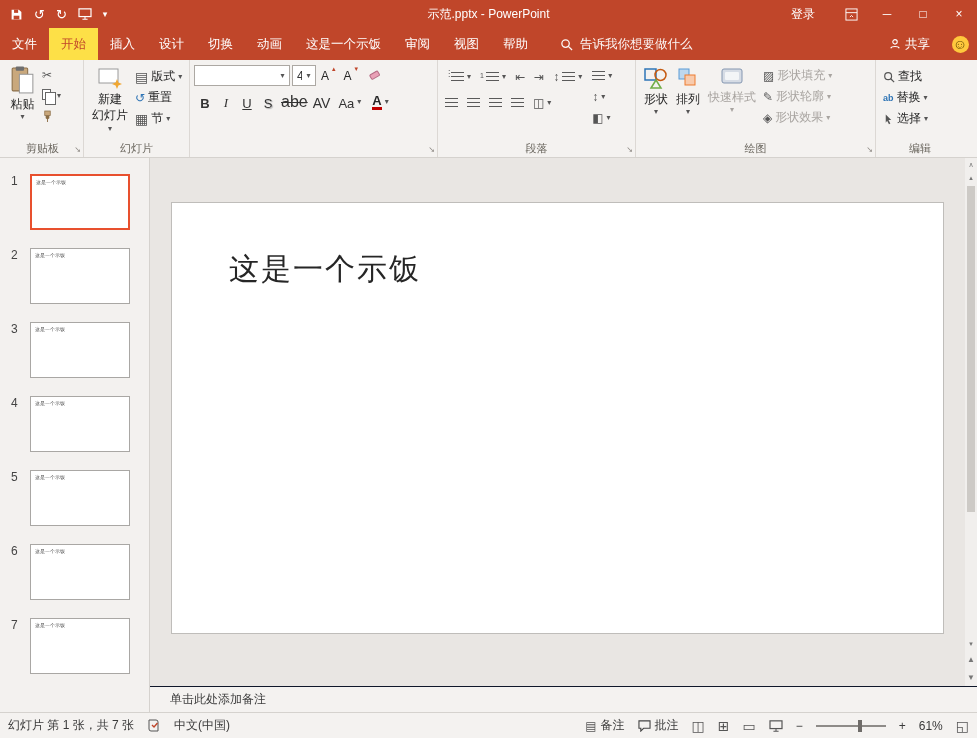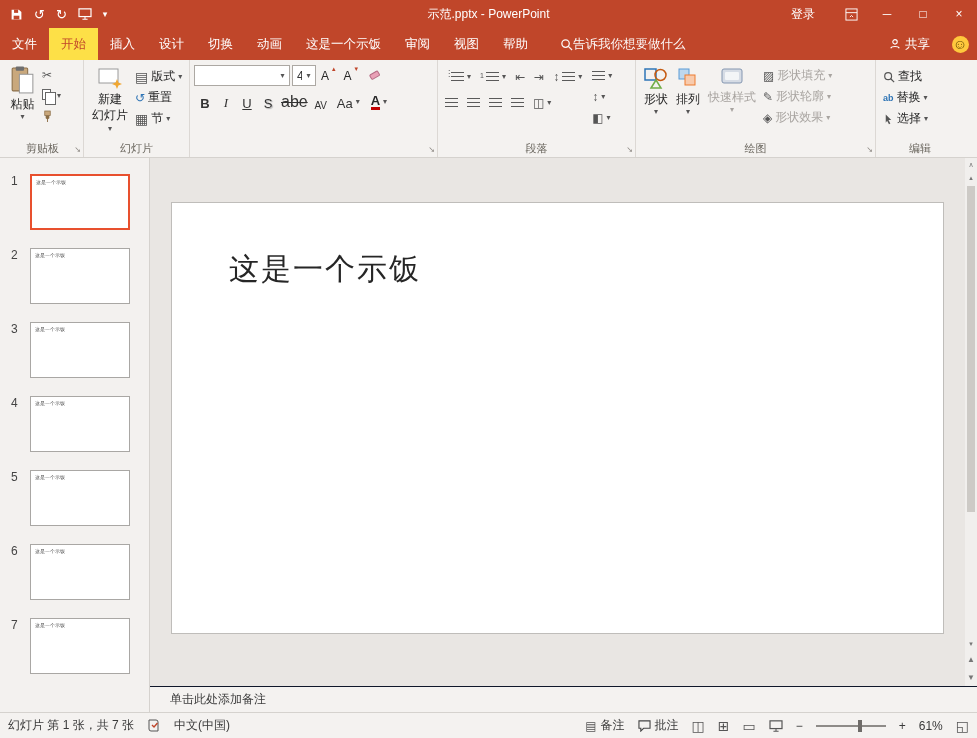--- a/index.html
+++ b/index.html
@@ -10,21 +10,21 @@
 .qbtn{display:flex;align-items:center;justify-content:center;color:#fff;font-size:13px;line-height:1}
 .qbtn.sm{font-size:9px}
 .win-title{position:absolute;left:50%;transform:translateX(-50%);white-space:nowrap}
 .tb-right{margin-left:auto;display:flex;align-items:center;height:100%}
 .signin{padding:0 18px;white-space:nowrap}
 .winbtn{width:36px;height:100%;display:flex;align-items:center;justify-content:center;font-size:12px}
 
 .tabrow{height:32px;background:#C0462A;display:flex;align-items:stretch;color:#fff;font-size:12.5px}
 .tab{padding:0 12px;display:flex;align-items:center;white-space:nowrap}
 .tab.active{background:#fde047;color:#C0462A}
-.tellme{display:flex;align-items:center;margin-left:20px;opacity:.96;white-space:nowrap}
+.tellme{display:flex;align-items:center;gap:7px;margin-left:20px;opacity:.96;white-space:nowrap}
 .share{margin-left:auto;display:flex;align-items:center;gap:4px;padding:0 13px;white-space:nowrap}
 .feedback{width:34px;display:flex;align-items:center;justify-content:center}
 .smiley{width:17px;height:17px;border-radius:50%;background:#FFC83D;color:#5f4700;display:flex;align-items:center;justify-content:center;font-size:14px;line-height:1}
 
 .ribbon{height:98px;background:#F4F2F0;border-bottom:1px solid #D5D2CE;display:flex;padding-left:2px}
 .group{position:relative;border-right:1px solid #DCD8D4;padding:4px 4px 16px;display:flex;align-items:flex-start;flex:0 0 auto}
 .glabel{position:absolute;bottom:1px;left:0;right:0;text-align:center;font-size:11px;color:#6b675f;white-space:nowrap}
 .launcher{position:absolute;right:2px;bottom:3px;font-size:8px;color:#8a8680;line-height:1}
 .bigbtn{display:flex;flex-direction:column;align-items:center;gap:2px;padding:2px 4px;font-size:12px;color:#262626;text-align:center;line-height:1.2;white-space:nowrap}
 .minicol{display:flex;flex-direction:column}
@@ -38,21 +38,21 @@
 .carr{width:13px;display:flex;align-items:center;justify-content:center;font-size:8px;color:#555}
 .fontcol{display:flex;flex-direction:column;gap:5px;padding-top:1px}
 .frow{display:flex;align-items:center;gap:2px}
 .frow.r2{gap:5px;padding-left:3px}
 .fmt{min-width:16px;height:19px;display:flex;align-items:flex-end;justify-content:center;font-size:13px;color:#333}
 .fmt.b{font-weight:bold}
 .fmt.i{font-style:italic;font-family:"Liberation Serif",serif}
 .fmt.u{text-decoration:underline}
 .fmt.s{text-shadow:1px 1px 1px #aaa}
 .fmt.strike{text-decoration:line-through;font-size:16px}
-.fmt.av{font-size:10px}
+.fmt.av{font-size:14px}
 .colorA{border-bottom:3px solid #C00000;line-height:1;font-size:13px;font-weight:bold}
 .sup{font-size:7px;align-self:flex-start;color:#C0462A}
 .plines{width:13px;height:9px;display:inline-block;background:repeating-linear-gradient(to bottom,#5a5a5a 0 1px,transparent 1px 4px)}
 .plines.bul,.plines.num{margin-left:6px;position:relative}
 .plines.bul::before{content:"⋮";position:absolute;left:-6px;top:-2px;font-size:8px;color:#555;line-height:1}
 .plines.num::before{content:"1";position:absolute;left:-6px;top:0;font-size:7px;color:#555;line-height:1}
 .i-copy{position:relative;width:9px;height:11px;border:1px solid #666;background:#fff;display:inline-block;margin:0 3px 3px 0}
 .i-copy::after{content:"";position:absolute;left:2px;top:2px;width:9px;height:11px;border:1px solid #666;background:#fff}
 .pleft{display:flex;flex-direction:column;gap:5px;padding-top:2px}
 .prow{display:flex;align-items:center;gap:3px}

